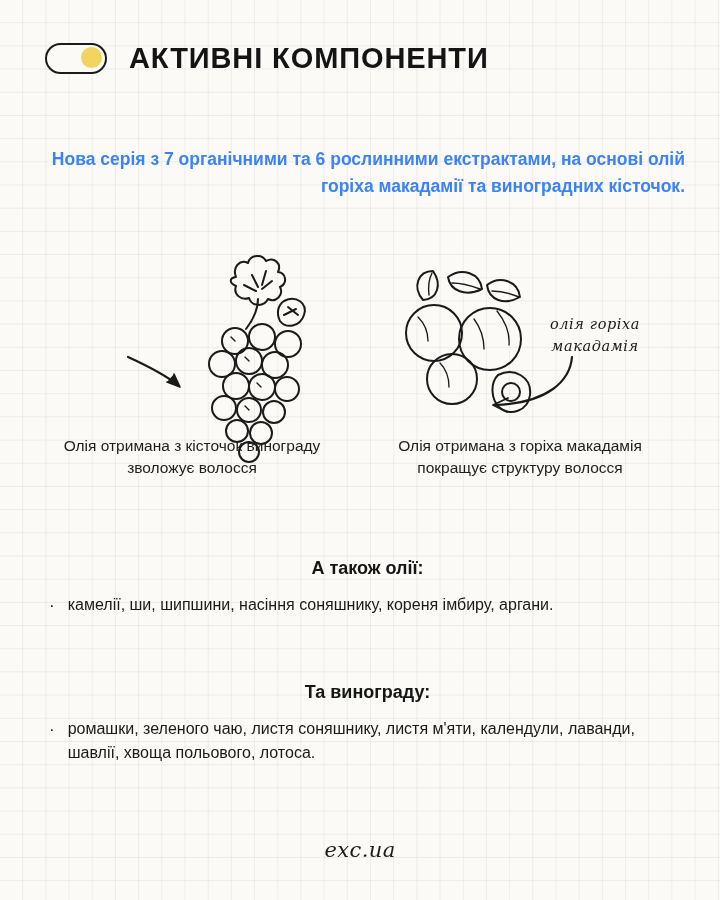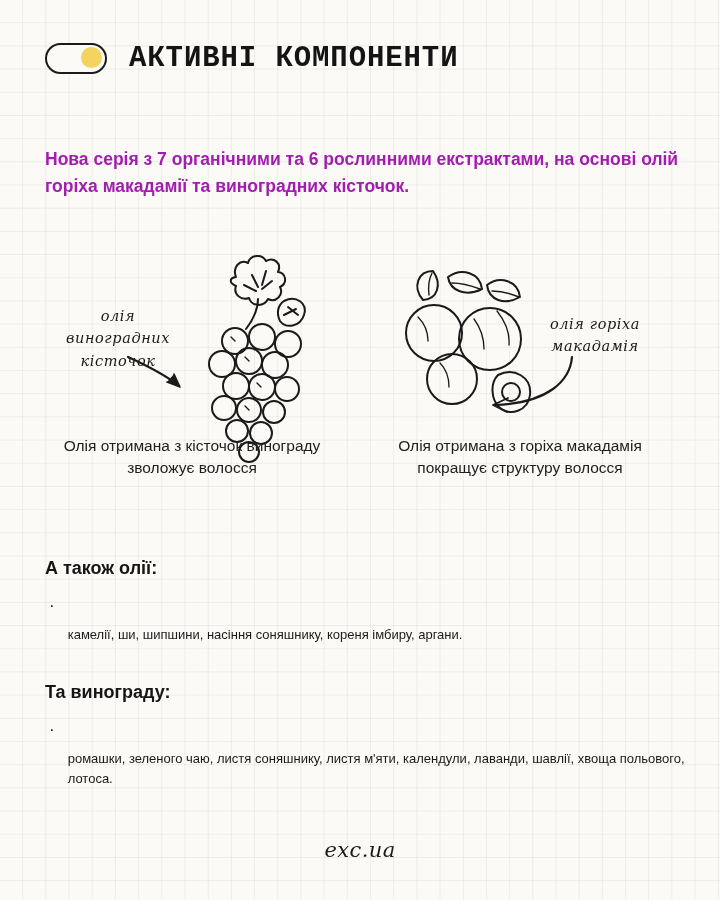--- a/index.html
+++ b/index.html
@@ -36,21 +36,20 @@
   }
 
   
   .header {
     position: absolute;
     left: 45px;
     top: 42px;
     display: flex;
     align-items: center;
     gap: 22px;
-    font-family: Liberation Mono, monospace;
   }
   .toggle {
     width: 62px;
     height: 31px;
     border: 2.5px solid #1b1b1b;
     border-radius: 16px;
     background: #fbfaf7;
     position: relative;
     flex: 0 0 auto;
   }
@@ -73,21 +72,22 @@
 
   
   .lead {
     position: absolute;
     left: 45px;
     top: 146px;
     width: 640px;
     font-size: 17.5px;
     font-weight: 700;
     line-height: 1.52;
-    color: #a21caf;
+    color: #3b82f6;
+    text-align: right;
   }
 
   
   .illus {
     position: absolute;
     left: 0;
     top: 245px;
     width: 720px;
     height: 260px;
   }
@@ -122,38 +122,38 @@
   .sect {
     position: absolute;
     left: 45px;
     width: 645px;
   }
   .sect-title {
     font-size: 18px;
     font-weight: 700;
     color: #151515;
     margin: 0 0 14px 0;
+    text-align: center;
   }
   .bullet-row {
     display: flex;
     gap: 13px;
     align-items: flex-start;
   }
   .bullet-dot {
     font-size: 17px;
     line-height: 1.5;
     color: #1a1a1a;
     flex: 0 0 auto;
     padding-left: 4px;
   }
   .bullet-text {
-    font-size: 13px;
+    font-size: 16px;
     line-height: 1.5;
     color: #1a1a1a;
-    margin-top: 32px;
   }
   #sect-oils { top: 558px; }
   #sect-extracts { top: 682px; }
 
   
   .footer {
     position: absolute;
     left: 0;
     top: 838px;
     width: 720px;
@@ -240,21 +240,20 @@
         <path d="M498 130 C514 122 532 132 530 150 C528 166 510 172 499 162 C491 154 490 138 498 130 Z"></path>
         <circle cx="511" cy="147" r="9"></circle>
       </g>
 
       <g stroke-width="2.2">
         <path d="M572 112 C570 136 548 158 495 160"></path>
         <path d="M508 153 L493 160 L507 167" fill="none" stroke-width="1.8"></path>
       </g>
     </svg>
 
-    <div class="hand-label" id="label-grape">олія виноградних кісточок</div>
     <div class="hand-label" id="label-macadamia">олія горіха макадамія</div>
   </div>
 
   <div class="caption" id="caption-right">Олія отримана з горіха макадамія покращує структуру волосся</div>
   <div class="caption" id="caption-left">Олія отримана з кісточок винограду зволожує волосся</div>
 
   <div class="sect" id="sect-oils">
     <div class="sect-title">А також олії:</div>
     <div class="bullet-row">
       <div class="bullet-dot">·</div>

